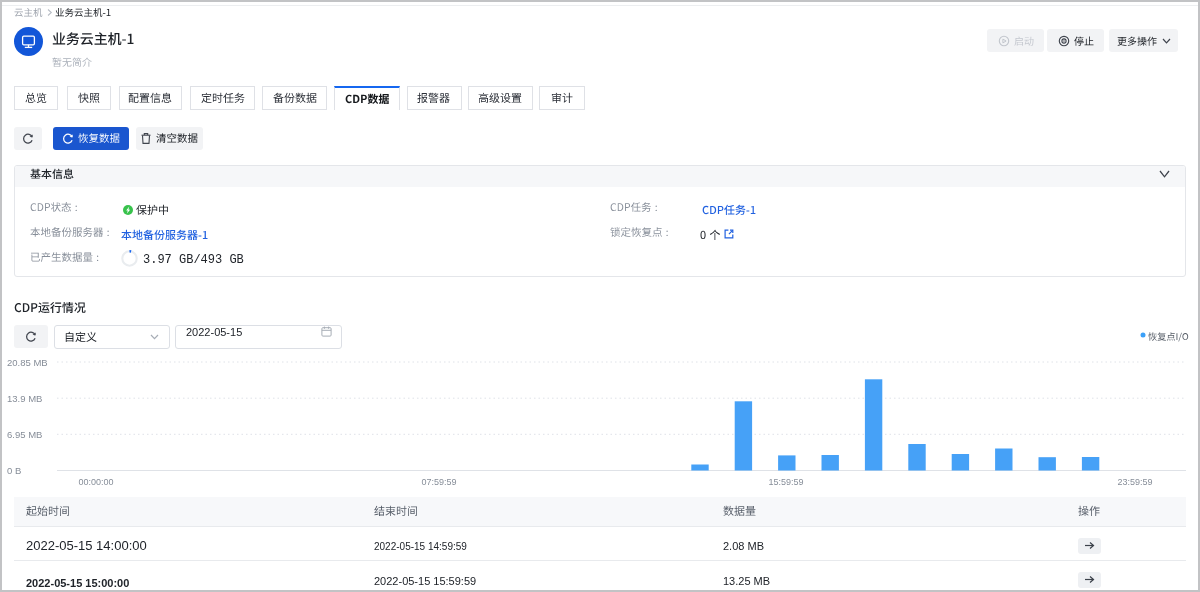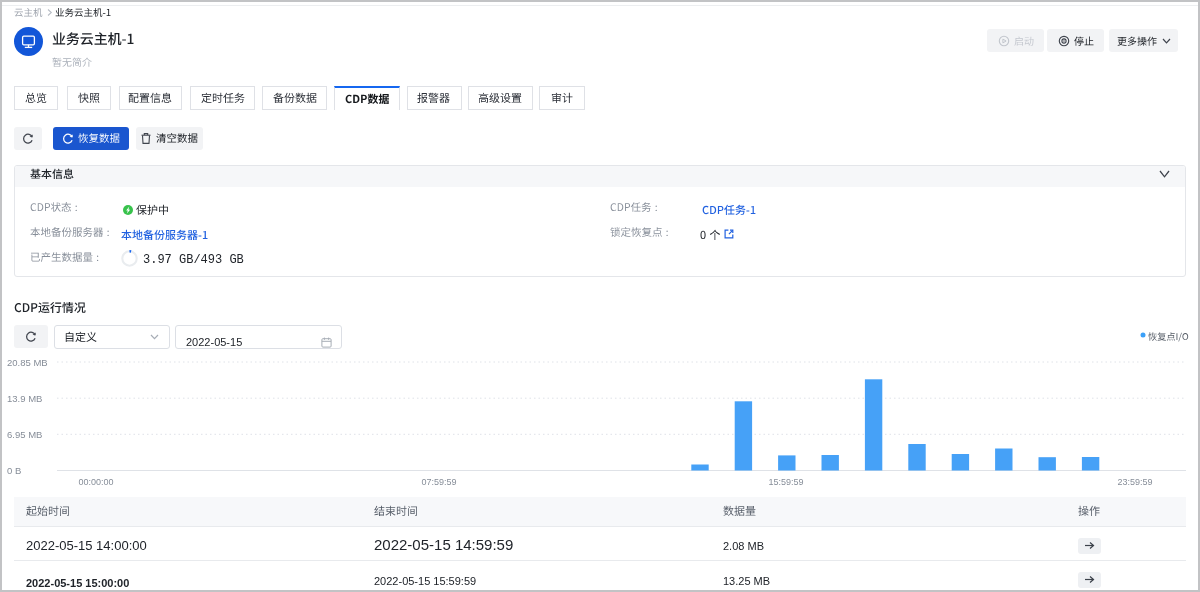--- a/index.html
+++ b/index.html
@@ -211,21 +211,21 @@
   </div>
 <div class="a" style="left:53.5px;top:325px;width:116.5px;height:23.5px;box-sizing:border-box;border:1px solid #dcdfe5;border-radius:3px;background:#fff;display:flex;align-items:center">
     <span style="width:9px"></span>
     <svg width="34" height="16" viewBox="0 0 34 16" style="display:inline-block;vertical-align:middle;overflow:visible">
       <path transform="translate(0,12)" d="M2.6 -4.5H8.5V-2.9H2.6ZM2.6 -5.3V-6.9H8.5V-5.3ZM2.6 -2.1H8.5V-0.5H2.6ZM5 -9.3C4.9 -8.8 4.7 -8.2 4.6 -7.7H1.8V0.9H2.6V0.3H8.5V0.8H9.4V-7.7H5.4C5.6 -8.2 5.8 -8.7 6 -9.1ZM13.5 -4.2C13.2 -2.2 12.6 -0.6 11.4 0.4C11.6 0.5 11.9 0.8 12.1 0.9C12.8 0.3 13.3 -0.6 13.7 -1.6C14.7 0.3 16.4 0.7 18.7 0.7H21.3C21.3 0.5 21.4 0.1 21.6 -0.1C21 -0.1 19.1 -0.1 18.7 -0.1C18.1 -0.1 17.5 -0.2 16.9 -0.3V-2.5H20.2V-3.2H16.9V-5H19.7V-5.9H13.3V-5H16.1V-0.5C15.2 -0.8 14.5 -1.5 14 -2.6C14.1 -3.1 14.2 -3.6 14.3 -4.1ZM15.7 -9.1C15.9 -8.8 16.1 -8.3 16.2 -8H11.9V-5.6H12.7V-7.2H20.3V-5.6H21.1V-8H17.1C17 -8.4 16.7 -8.9 16.5 -9.3ZM26.5 -9C26.9 -8.2 27.4 -7.1 27.6 -6.3L28.4 -6.6C28.2 -7.4 27.7 -8.4 27.3 -9.3ZM30.7 -8.4C30 -6.3 29 -4.5 27.5 -2.9C26.1 -4.3 25.1 -6.1 24.4 -8L23.6 -7.7C24.4 -5.7 25.5 -3.8 26.9 -2.4C25.7 -1.3 24.2 -0.4 22.4 0.2C22.6 0.3 22.7 0.7 22.8 0.9C24.7 0.2 26.3 -0.7 27.5 -1.8C28.8 -0.6 30.3 0.3 32 0.9C32.1 0.6 32.4 0.3 32.6 0.1C30.9 -0.4 29.4 -1.3 28.1 -2.4C29.7 -4 30.8 -5.9 31.6 -8.2Z" fill="#20242a"></path>
     </svg>
     <svg width="9" height="6" style="margin-left:auto;margin-right:10px">
       <path d="M1 1 L4.5 4.6 L8 1" stroke="#a7adb6" stroke-width="1.2" fill="none"></path>
     </svg>
   </div>
-<div class="a" style="left:175px;top:325px;width:167px;height:23.5px;box-sizing:border-box;border:1px solid #dcdfe5;border-radius:3px;background:#fff;display:flex;align-items:flex-end">
+<div class="a" style="left:175px;top:325px;width:167px;height:23.5px;box-sizing:border-box;border:1px solid #dcdfe5;border-radius:3px;background:#fff;display:flex;align-items:flex-start">
     <span style="font-size:11px;color:#20242a;margin-left:10px">2022-05-15</span>
     <svg width="11" height="11" viewBox="0 0 11 11" style="margin-left:auto;margin-right:9px">
       <g stroke="#a7adb6" stroke-width="1" fill="none">
         <rect x="0.9" y="1.7" width="9.2" height="8.4" rx="1"></rect>
         <path d="M3.4 0.6 V2.8 M7.6 0.6 V2.8 M0.9 4.3 H10.1"></path>
       </g>
     </svg>
   </div>
 <div class="a" style="left:1140px;top:331.5px;">
     <svg width="6" height="6">
@@ -267,21 +267,21 @@
       <path transform="translate(0,12)" d="M0.4 -0.6 0.5 0.3C1.6 0 3.1 -0.3 4.5 -0.6L4.4 -1.4C2.9 -1.1 1.4 -0.7 0.4 -0.6ZM0.6 -4.7C0.8 -4.8 1.1 -4.8 2.5 -5C2 -4.3 1.5 -3.8 1.3 -3.5C0.9 -3.1 0.7 -2.9 0.4 -2.8C0.5 -2.6 0.6 -2.2 0.7 -2C1 -2.2 1.4 -2.3 4.4 -2.8C4.4 -3 4.4 -3.3 4.4 -3.5L1.9 -3.1C2.8 -4.1 3.7 -5.3 4.4 -6.5L3.7 -6.9C3.5 -6.5 3.2 -6.1 3 -5.7L1.5 -5.6C2.2 -6.5 2.8 -7.7 3.3 -8.8L2.4 -9.2C2 -7.9 1.2 -6.5 1 -6.2C0.7 -5.8 0.5 -5.6 0.3 -5.5C0.4 -5.3 0.6 -4.9 0.6 -4.7ZM7 -9.3V-7.8H4.5V-7H7V-5.3H4.8V-4.5H10.2V-5.3H7.9V-7H10.4V-7.8H7.9V-9.3ZM5 -3.3V0.9H5.9V0.4H9.1V0.8H9.9V-3.3ZM5.9 -0.4V-2.6H9.1V-0.4ZM12.6 -6.1V-2.9H15.6C14.6 -1.8 13 -0.7 11.4 -0.2C11.6 -0 11.9 0.3 12 0.5C13.4 -0.1 15 -1.1 16.1 -2.3V0.9H16.9V-2.4C18 -1.1 19.6 -0.1 21 0.5C21.2 0.3 21.4 -0 21.6 -0.2C20.1 -0.7 18.4 -1.8 17.4 -2.9H20.4V-6.1H16.9V-7.3H21.2V-8.1H16.9V-9.2H16.1V-8.1H11.8V-7.3H16.1V-6.1ZM13.4 -5.4H16.1V-3.7H13.4ZM16.9 -5.4H19.6V-3.7H16.9ZM27.2 -5C27.8 -4.1 28.5 -3 28.9 -2.3L29.6 -2.7C29.2 -3.4 28.5 -4.5 27.9 -5.3ZM25.6 -4.4V-1.9H23.7V-4.4ZM25.6 -5.2H23.7V-7.6H25.6ZM22.9 -8.3V-0.3H23.7V-1.2H26.3V-8.3ZM30.4 -9.2V-7H26.8V-6.2H30.4V-0.4C30.4 -0.1 30.3 -0.1 30.1 -0.1C29.9 -0 29 -0 28.2 -0.1C28.3 0.2 28.4 0.5 28.5 0.8C29.6 0.8 30.3 0.8 30.7 0.6C31.1 0.5 31.2 0.2 31.2 -0.4V-6.2H32.6V-7H31.2V-9.2ZM34 -6.8V0.9H34.8V-6.8ZM34.2 -8.7C34.7 -8.2 35.2 -7.5 35.5 -7.1L36.2 -7.5C35.9 -8 35.3 -8.6 34.8 -9.1ZM37.2 -3.2H39.8V-1.8H37.2ZM37.2 -5.4H39.8V-3.9H37.2ZM36.4 -6.1V-1.1H40.6V-6.1ZM36.9 -8.6V-7.8H42.2V-0.1C42.2 0 42.2 0.1 42 0.1C41.9 0.1 41.4 0.1 41 0.1C41.1 0.3 41.2 0.6 41.2 0.8C41.9 0.8 42.4 0.8 42.7 0.7C42.9 0.5 43 0.3 43 -0.1V-8.6Z" fill="#565d68"></path>
     </svg></div>
 <div class="a" style="left:723px;top:501.0px;"><svg width="34" height="16" viewBox="0 0 34 16" style="display:inline-block;vertical-align:middle;overflow:visible">
       <path transform="translate(0,12)" d="M4.9 -9C4.7 -8.6 4.3 -8 4 -7.6L4.6 -7.3C4.9 -7.7 5.2 -8.2 5.6 -8.7ZM1 -8.7C1.3 -8.3 1.6 -7.7 1.6 -7.3L2.3 -7.5C2.2 -7.9 1.9 -8.5 1.6 -9ZM4.5 -2.9C4.3 -2.3 3.9 -1.8 3.5 -1.4C3.1 -1.6 2.6 -1.8 2.2 -2C2.4 -2.2 2.6 -2.5 2.7 -2.9ZM1.2 -1.7C1.7 -1.5 2.4 -1.2 2.9 -0.9C2.2 -0.4 1.4 -0.1 0.5 0.2C0.6 0.3 0.8 0.6 0.8 0.8C1.9 0.5 2.8 0.1 3.6 -0.5C3.9 -0.3 4.3 -0.1 4.5 0.1L5.1 -0.5C4.8 -0.6 4.5 -0.8 4.1 -1C4.7 -1.7 5.2 -2.4 5.4 -3.4L5 -3.6L4.9 -3.6H3.1L3.3 -4.1L2.6 -4.3C2.5 -4 2.4 -3.8 2.3 -3.6H0.8V-2.9H1.9C1.7 -2.4 1.4 -2 1.2 -1.7ZM2.8 -9.3V-7.2H0.5V-6.5H2.6C2 -5.8 1.2 -5.1 0.4 -4.8C0.6 -4.6 0.8 -4.3 0.9 -4.2C1.6 -4.5 2.3 -5.1 2.8 -5.8V-4.4H3.6V-5.9C4.1 -5.6 4.8 -5 5.1 -4.8L5.5 -5.4C5.3 -5.6 4.3 -6.2 3.8 -6.5H5.8V-7.2H3.6V-9.3ZM6.9 -9.2C6.6 -7.2 6.1 -5.4 5.3 -4.2C5.5 -4.1 5.8 -3.8 5.9 -3.7C6.2 -4.1 6.4 -4.6 6.7 -5.1C6.9 -4.1 7.2 -3.1 7.6 -2.2C7 -1.1 6.2 -0.3 5 0.2C5.1 0.4 5.3 0.7 5.4 0.9C6.5 0.3 7.4 -0.5 8 -1.4C8.6 -0.5 9.3 0.3 10.1 0.8C10.3 0.6 10.5 0.3 10.7 0.1C9.8 -0.4 9 -1.2 8.5 -2.2C9.1 -3.3 9.4 -4.7 9.7 -6.3H10.4V-7.1H7.3C7.4 -7.7 7.6 -8.4 7.7 -9ZM8.9 -6.3C8.7 -5.1 8.5 -4 8.1 -3C7.6 -4 7.3 -5.1 7.1 -6.3ZM16.3 -2.6V0.9H17.1V0.4H20.4V0.8H21.2V-2.6H19.1V-4H21.5V-4.7H19.1V-5.9H21.2V-8.8H15.3V-5.4C15.3 -3.7 15.2 -1.3 14.1 0.4C14.3 0.5 14.6 0.7 14.8 0.9C15.7 -0.5 16 -2.3 16.1 -4H18.3V-2.6ZM16.1 -8H20.4V-6.6H16.1ZM16.1 -5.9H18.3V-4.7H16.1L16.1 -5.4ZM17.1 -0.2V-1.9H20.4V-0.2ZM12.8 -9.2V-7H11.5V-6.2H12.8V-3.8C12.3 -3.7 11.7 -3.5 11.3 -3.4L11.5 -2.6L12.8 -3V-0.2C12.8 0 12.8 0 12.7 0C12.5 0.1 12.1 0.1 11.6 0C11.7 0.3 11.8 0.6 11.8 0.8C12.5 0.8 13 0.8 13.2 0.6C13.5 0.5 13.6 0.3 13.6 -0.2V-3.3L14.9 -3.7L14.8 -4.4L13.6 -4.1V-6.2H14.8V-7H13.6V-9.2ZM24.8 -7.3H30.2V-6.7H24.8ZM24.8 -8.4H30.2V-7.8H24.8ZM23.9 -8.9V-6.2H31V-8.9ZM22.6 -5.7V-5.1H32.4V-5.7ZM24.5 -3H27.1V-2.4H24.5ZM27.9 -3H30.5V-2.4H27.9ZM24.5 -4.1H27.1V-3.5H24.5ZM27.9 -4.1H30.5V-3.5H27.9ZM22.5 -0V0.6H32.5V-0H27.9V-0.7H31.6V-1.3H27.9V-1.9H31.4V-4.6H23.7V-1.9H27.1V-1.3H23.4V-0.7H27.1V-0Z" fill="#565d68"></path>
     </svg></div>
 <div class="a" style="left:1078px;top:501.0px;"><svg width="22" height="16" viewBox="0 0 22 16" style="display:inline-block;vertical-align:middle;overflow:visible">
       <path transform="translate(0,12)" d="M5.8 -8.2H8.3V-7H5.8ZM5.1 -8.8V-6.4H9.1V-8.8ZM4.6 -5.3H6.1V-4H4.6ZM8 -5.3H9.5V-4H8ZM1.7 -9.2V-7H0.5V-6.2H1.7V-3.8C1.2 -3.7 0.8 -3.5 0.4 -3.4L0.6 -2.6L1.7 -3V-0.1C1.7 0 1.7 0.1 1.6 0.1C1.5 0.1 1.2 0.1 0.8 0.1C0.9 0.3 1 0.6 1 0.8C1.6 0.8 2 0.8 2.2 0.7C2.4 0.5 2.5 0.3 2.5 -0.1V-3.3L3.6 -3.7L3.5 -4.5L2.5 -4.1V-6.2H3.6V-7H2.5V-9.2ZM6.7 -3.4V-2.6H3.8V-1.9H6.1C5.4 -1.1 4.2 -0.4 3 -0C3.2 0.1 3.5 0.4 3.6 0.6C4.7 0.2 5.9 -0.5 6.7 -1.4V0.9H7.4V-1.5C8.1 -0.6 9.2 0.1 10.1 0.5C10.2 0.3 10.5 0.1 10.6 -0.1C9.7 -0.4 8.6 -1.1 7.9 -1.9H10.5V-2.6H7.4V-3.4H10.2V-5.9H7.4V-3.4H6.7V-5.9H4V-3.4ZM16.8 -9.1C16.2 -7.5 15.3 -5.9 14.4 -4.9C14.5 -4.7 14.9 -4.4 15 -4.3C15.6 -4.9 16.1 -5.7 16.6 -6.6H17.3V0.9H18.2V-1.8H21.5V-2.6H18.2V-4.3H21.3V-5H18.2V-6.6H21.6V-7.4H17C17.2 -7.9 17.4 -8.4 17.6 -8.9ZM14.1 -9.2C13.5 -7.5 12.5 -5.9 11.4 -4.8C11.6 -4.6 11.8 -4.2 11.9 -4C12.3 -4.4 12.6 -4.8 13 -5.3V0.9H13.8V-6.6C14.2 -7.3 14.6 -8.2 14.9 -9Z" fill="#565d68"></path>
     </svg></div>
 <div class="a" style="left:14px;top:527px;width:1172px;height:34px;box-sizing:border-box;border-bottom:1px solid #e8eaed"></div>
 <div class="a" style="left:26px;top:536px;"><span style="font-size:13px;color:#20242a">2022-05-15 14:00:00</span></div>
-<div class="a" style="left:374px;top:536px;"><span style="font-size:15px;color:#20242a">2022-05-15 14:59:59</span></div>
+<div class="a" style="left:374px;top:536px;"><span style="font-size:10px;color:#20242a">2022-05-15 14:59:59</span></div>
 <div class="a" style="left:723px;top:536px;"><span style="font-size:11px;color:#20242a">2.08 MB</span></div>
 <div class="a" style="left:26px;top:573px;font-weight:bold;"><span style="font-size:11px;color:#20242a">2022-05-15 15:00:00</span></div>
 <div class="a" style="left:374px;top:570.5px;"><span style="font-size:11px;color:#20242a">2022-05-15 15:59:59</span></div>
 <div class="a" style="left:723px;top:570.5px;"><span style="font-size:11px;color:#20242a">13.25 MB</span></div>
 <div class="a" style="left:1077.5px;top:537.5px;width:23px;height:16px;background:#eef0f3;border-radius:3px;display:flex;align-items:center;justify-content:center">
     <svg width="11" height="9">
       <g stroke="#3c424b" stroke-width="1.2" fill="none">
         <path d="M1 4.5 H9.5"></path>
         <path d="M6 1.5 L9.5 4.5 L6 7.5"></path>
       </g>

